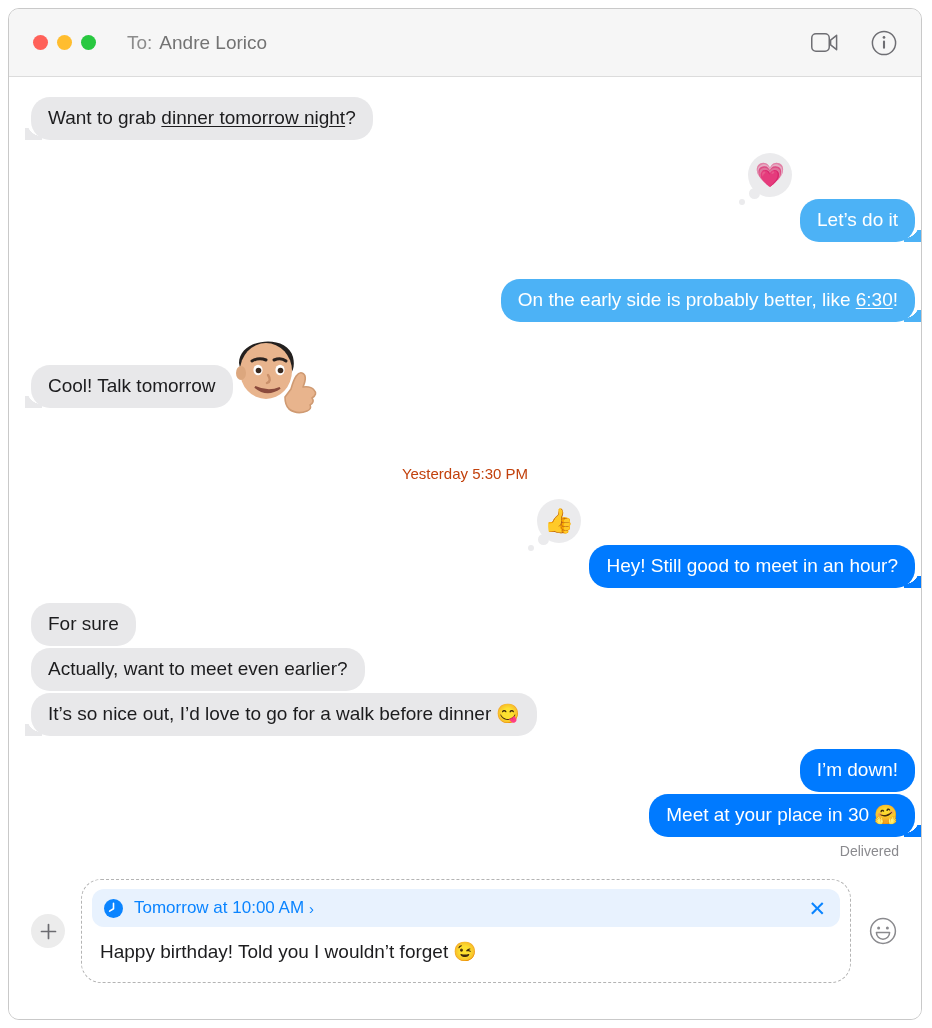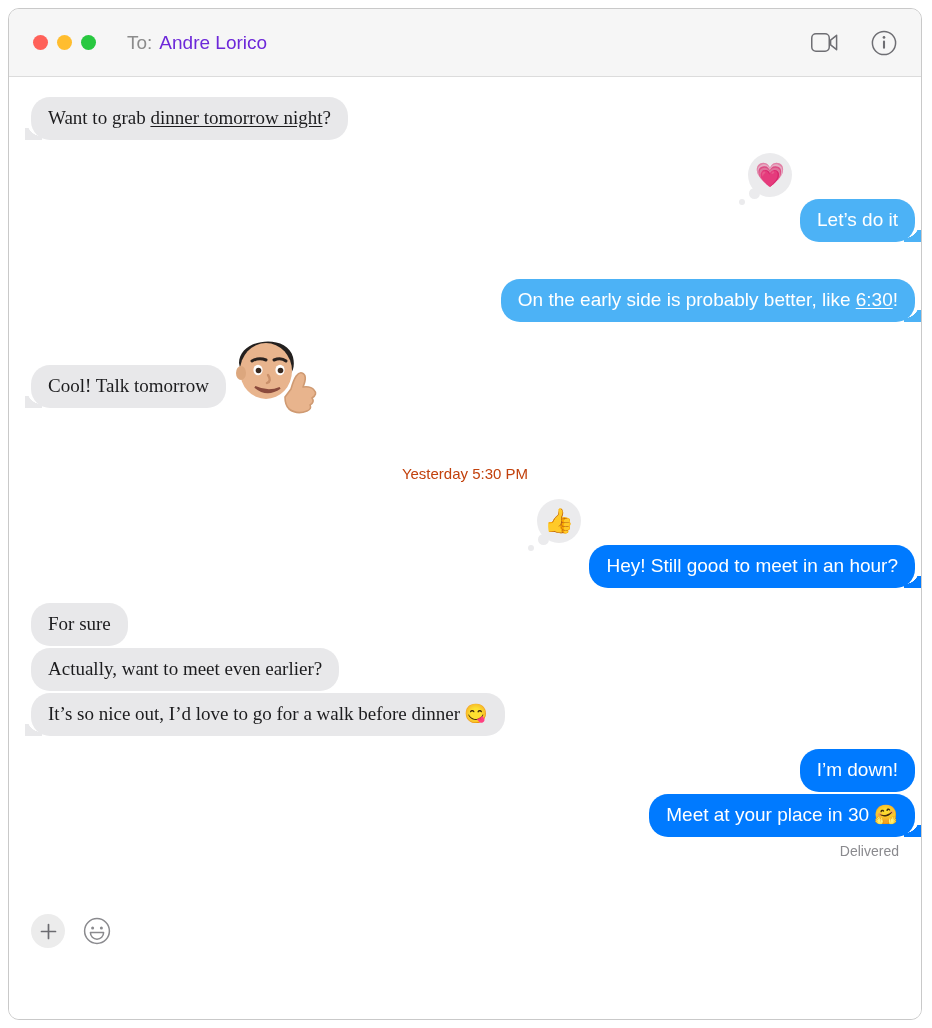--- a/index.html
+++ b/index.html
@@ -58,21 +58,21 @@
     align-items: baseline;
     margin-left: 31px;
     gap: 7px;
   }
   .to-label {
     font-size: 19px;
     color: #8c8c8c;
   }
   .to-name {
     font-size: 19px;
-    color: #6d28d9;
+    color: #737373;
   }
   .title-actions {
     margin-left: auto;
     display: flex;
     align-items: center;
     gap: 30px;
   }
   .icon-btn {
     width: 30px;
     height: 30px;
@@ -103,21 +103,20 @@
     border-radius: 19px;
     padding: 9px 17px 10px 17px;
     font-size: 19px;
     line-height: 24px;
     max-width: 640px;
     white-space: nowrap;
   }
   .bubble.recv {
     background: #e8e8ea;
     color: #1c1c1e;
-    font-family: Liberation Serif, serif;
   }
   .bubble.sent {
     background: #007aff;
     color: #ffffff;
   }
   .bubble.sent.lite {
     background: #4cb2f6;
   }
 
   
@@ -422,20 +421,38 @@
   </div>
 
   <div class="composer">
 
     <div class="plus-btn">
       <svg width="17" height="17" viewBox="0 0 17 17">
         <path d="M8.5 1.5 V15.5 M1.5 8.5 H15.5" stroke="#6b6b70" stroke-width="1.7" stroke-linecap="round"></path>
       </svg>
     </div>
 
+    <div class="input-shell">
+
+      <div class="schedule-chip">
+        <span class="clock-dot">
+          <svg width="19" height="19" viewBox="0 0 19 19">
+            <circle cx="9.5" cy="9.5" r="9.5" fill="#0a84ff"></circle>
+            <path d="M9.5 4.3 V9.7 L5.6 12.1" stroke="#ffffff" stroke-width="1.6" fill="none" stroke-linecap="round" stroke-linejoin="round"></path>
+          </svg>
+        </span>
+        <span class="schedule-text">
+          <span>Tomorrow at 10:00 AM</span>
+          <span class="chev">›</span>
+        </span>
+        <span class="chip-close">✕</span>
+      </div>
+
+      <div class="draft">Happy birthday! Told you I wouldn’t forget 😉</div>
+    </div>
 
     <div class="emoji-btn">
       <svg width="28" height="28" viewBox="0 0 28 28">
         <circle cx="14" cy="14" r="12.4" fill="none" stroke="#8a8a8e" stroke-width="1.5"></circle>
         <circle cx="9.6" cy="11" r="1.5" fill="#8a8a8e"></circle>
         <circle cx="18.4" cy="11" r="1.5" fill="#8a8a8e"></circle>
         <path d="M7.4 15.6 H20.6 A6.6 6.6 0 0 1 7.4 15.6 Z" fill="none" stroke="#8a8a8e" stroke-width="1.5" stroke-linejoin="round"></path>
       </svg>
     </div>
   </div>

